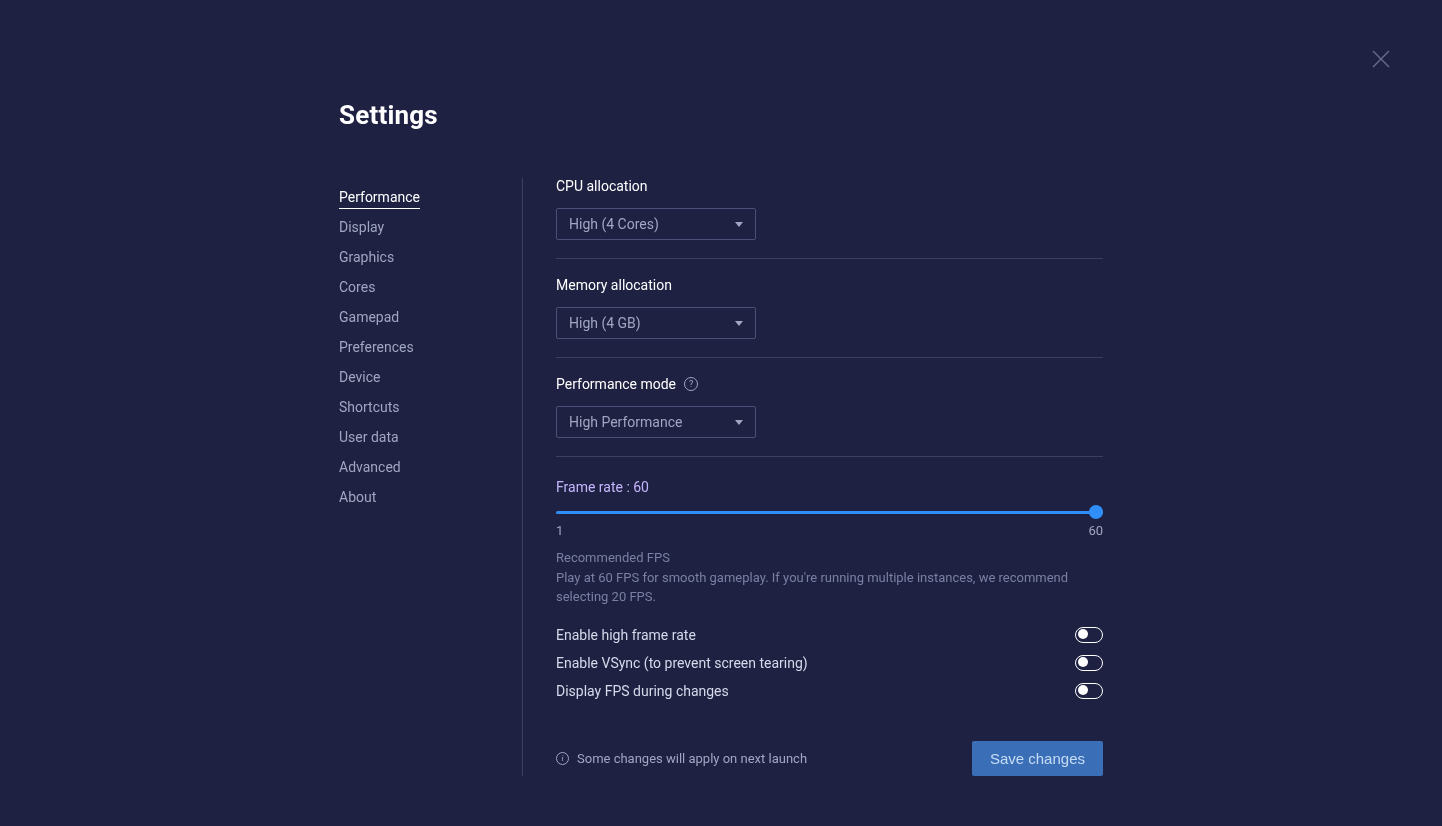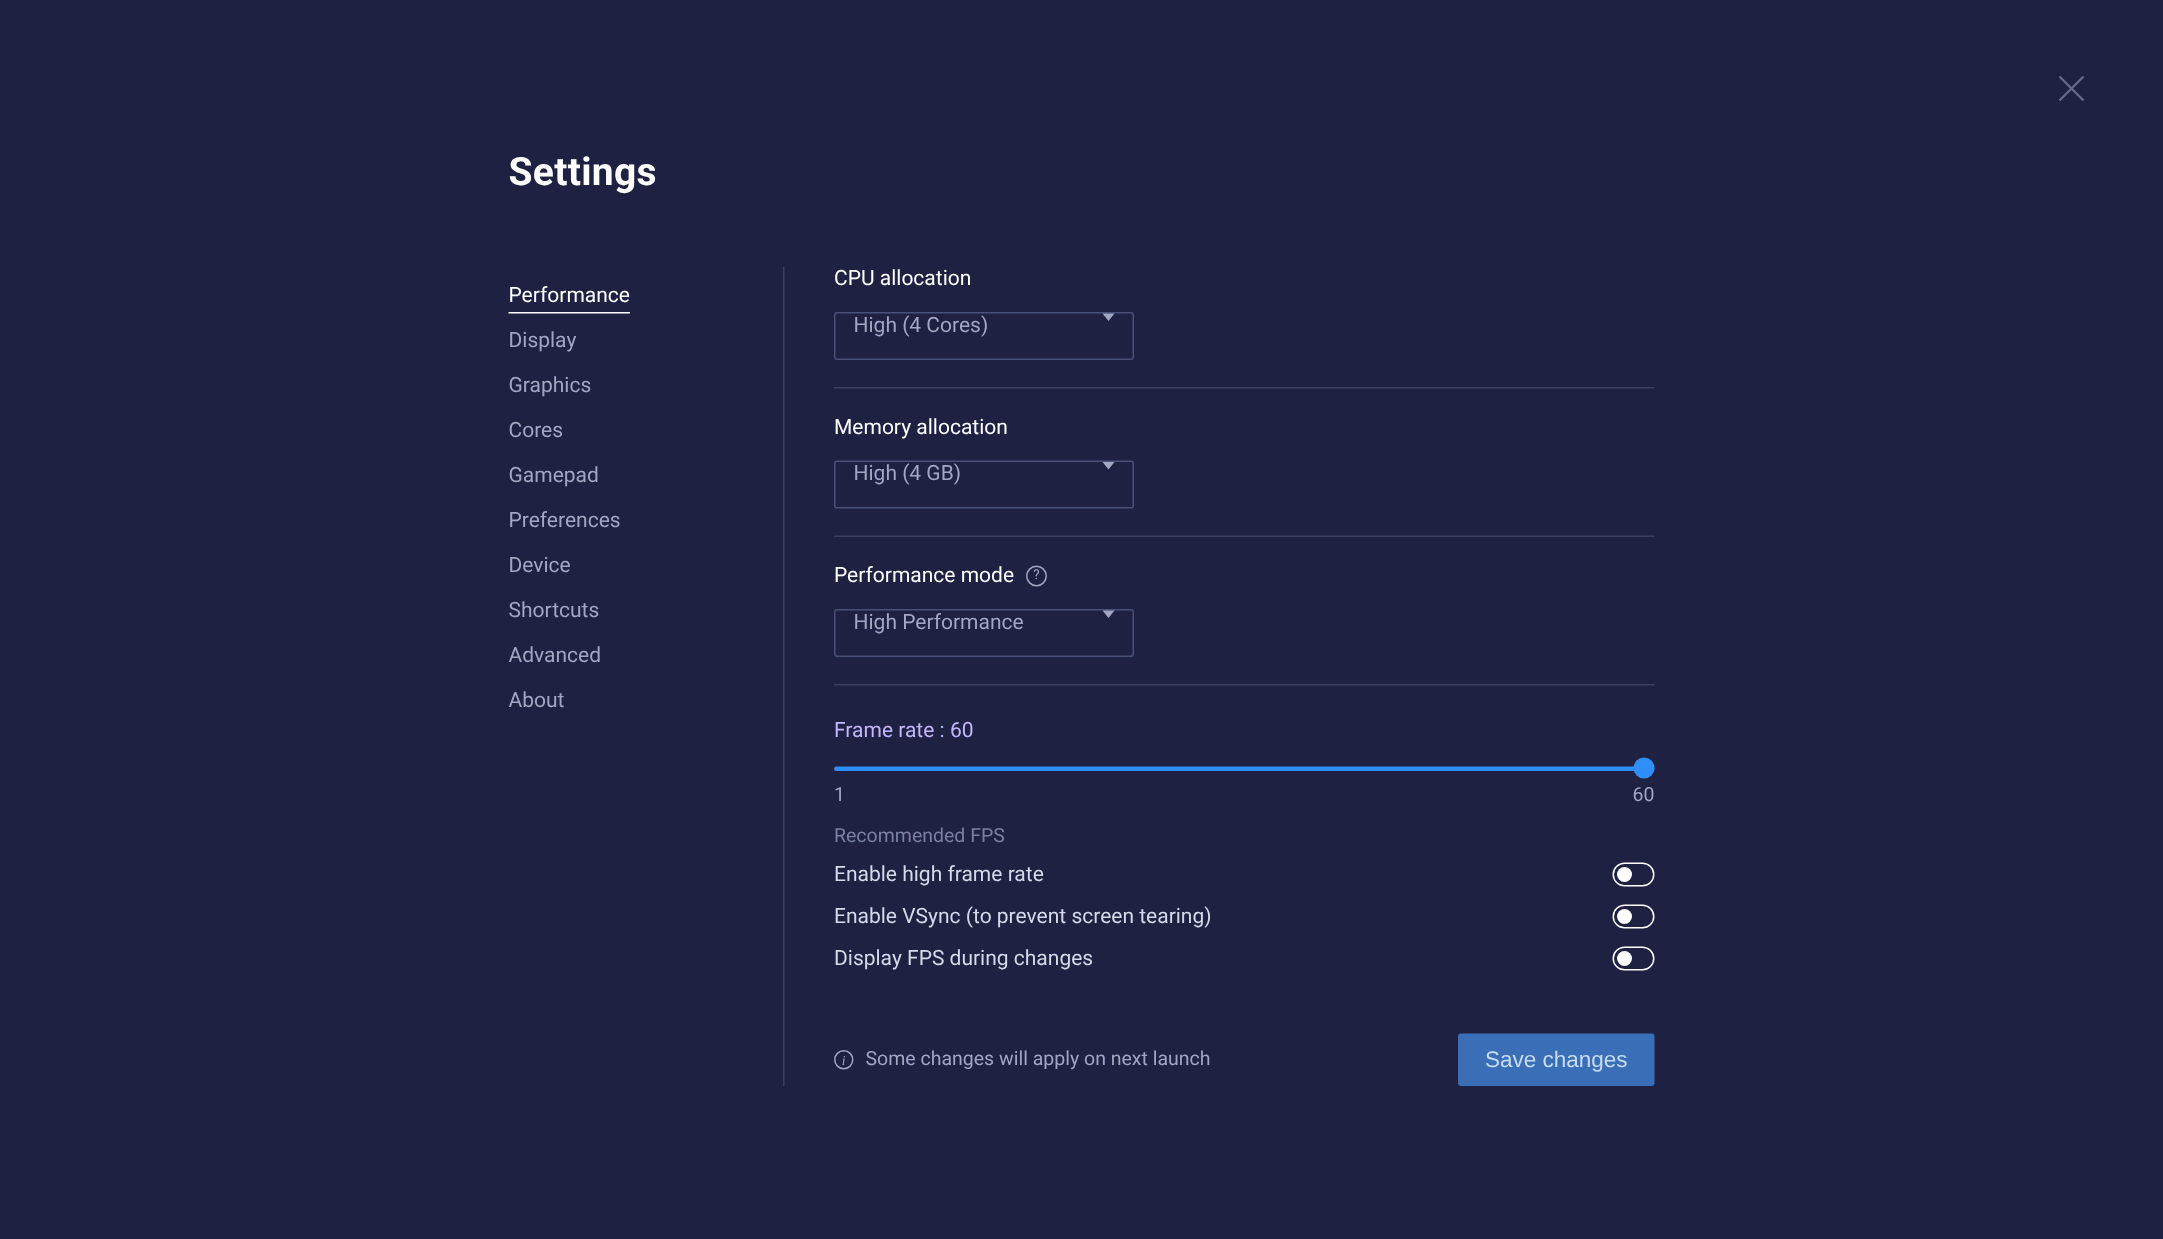--- a/index.html
+++ b/index.html
@@ -85,20 +85,21 @@
     color: #a1a6c2;
     cursor: pointer;
   }
   .select {
     width: 200px;
     height: 32px;
     border: 1px solid #4a5178;
     border-radius: 2px;
     background: transparent;
     display: flex;
+    align-items: center;
     justify-content: space-between;
     padding: 0 12px;
     cursor: pointer;
     font-size: 14px;
     color: #a1a6c2;
     gap: 44px;
   }
   .caret-down {
     width: 0; height: 0;
     border-left: 4px solid transparent;
@@ -236,20 +237,21 @@
 
     <div class="sidebar">
       <div class="sidebar-item active"><span>Performance</span></div>
       <div class="sidebar-item"><span>Display</span></div>
       <div class="sidebar-item"><span>Graphics</span></div>
       <div class="sidebar-item"><span>Cores</span></div>
       <div class="sidebar-item"><span>Gamepad</span></div>
       <div class="sidebar-item"><span>Preferences</span></div>
       <div class="sidebar-item"><span>Device</span></div>
       <div class="sidebar-item"><span>Shortcuts</span></div>
+      <div class="sidebar-item"><span>User data</span></div>
       <div class="sidebar-item"><span>Advanced</span></div>
       <div class="sidebar-item"><span>About</span></div>
     </div>
 
     <div class="main">
 
       <div class="section">
         <div class="section-label">CPU allocation</div>
         <div class="select">
           <span>High (4 Cores)</span>
@@ -282,20 +284,21 @@
         </div>
         <div class="slider-wrap">
           <div class="slider-track"></div>
           <div class="slider-thumb"></div>
         </div>
         <div class="slider-minmax">
           <span>1</span>
           <span>60</span>
         </div>
         <div class="rec-title">Recommended FPS</div>
+        <div class="rec-body">Play at 60 FPS for smooth gameplay. If you're running multiple instances, we recommend selecting 20 FPS.</div>
 
         <div class="toggle-row">
           <span>Enable high frame rate</span>
           <div class="toggle">
               <div class="toggle-knob"></div>
             </div>
         </div>
         <div class="toggle-row">
           <span>Enable VSync (to prevent screen tearing)</span>
           <div class="toggle">

